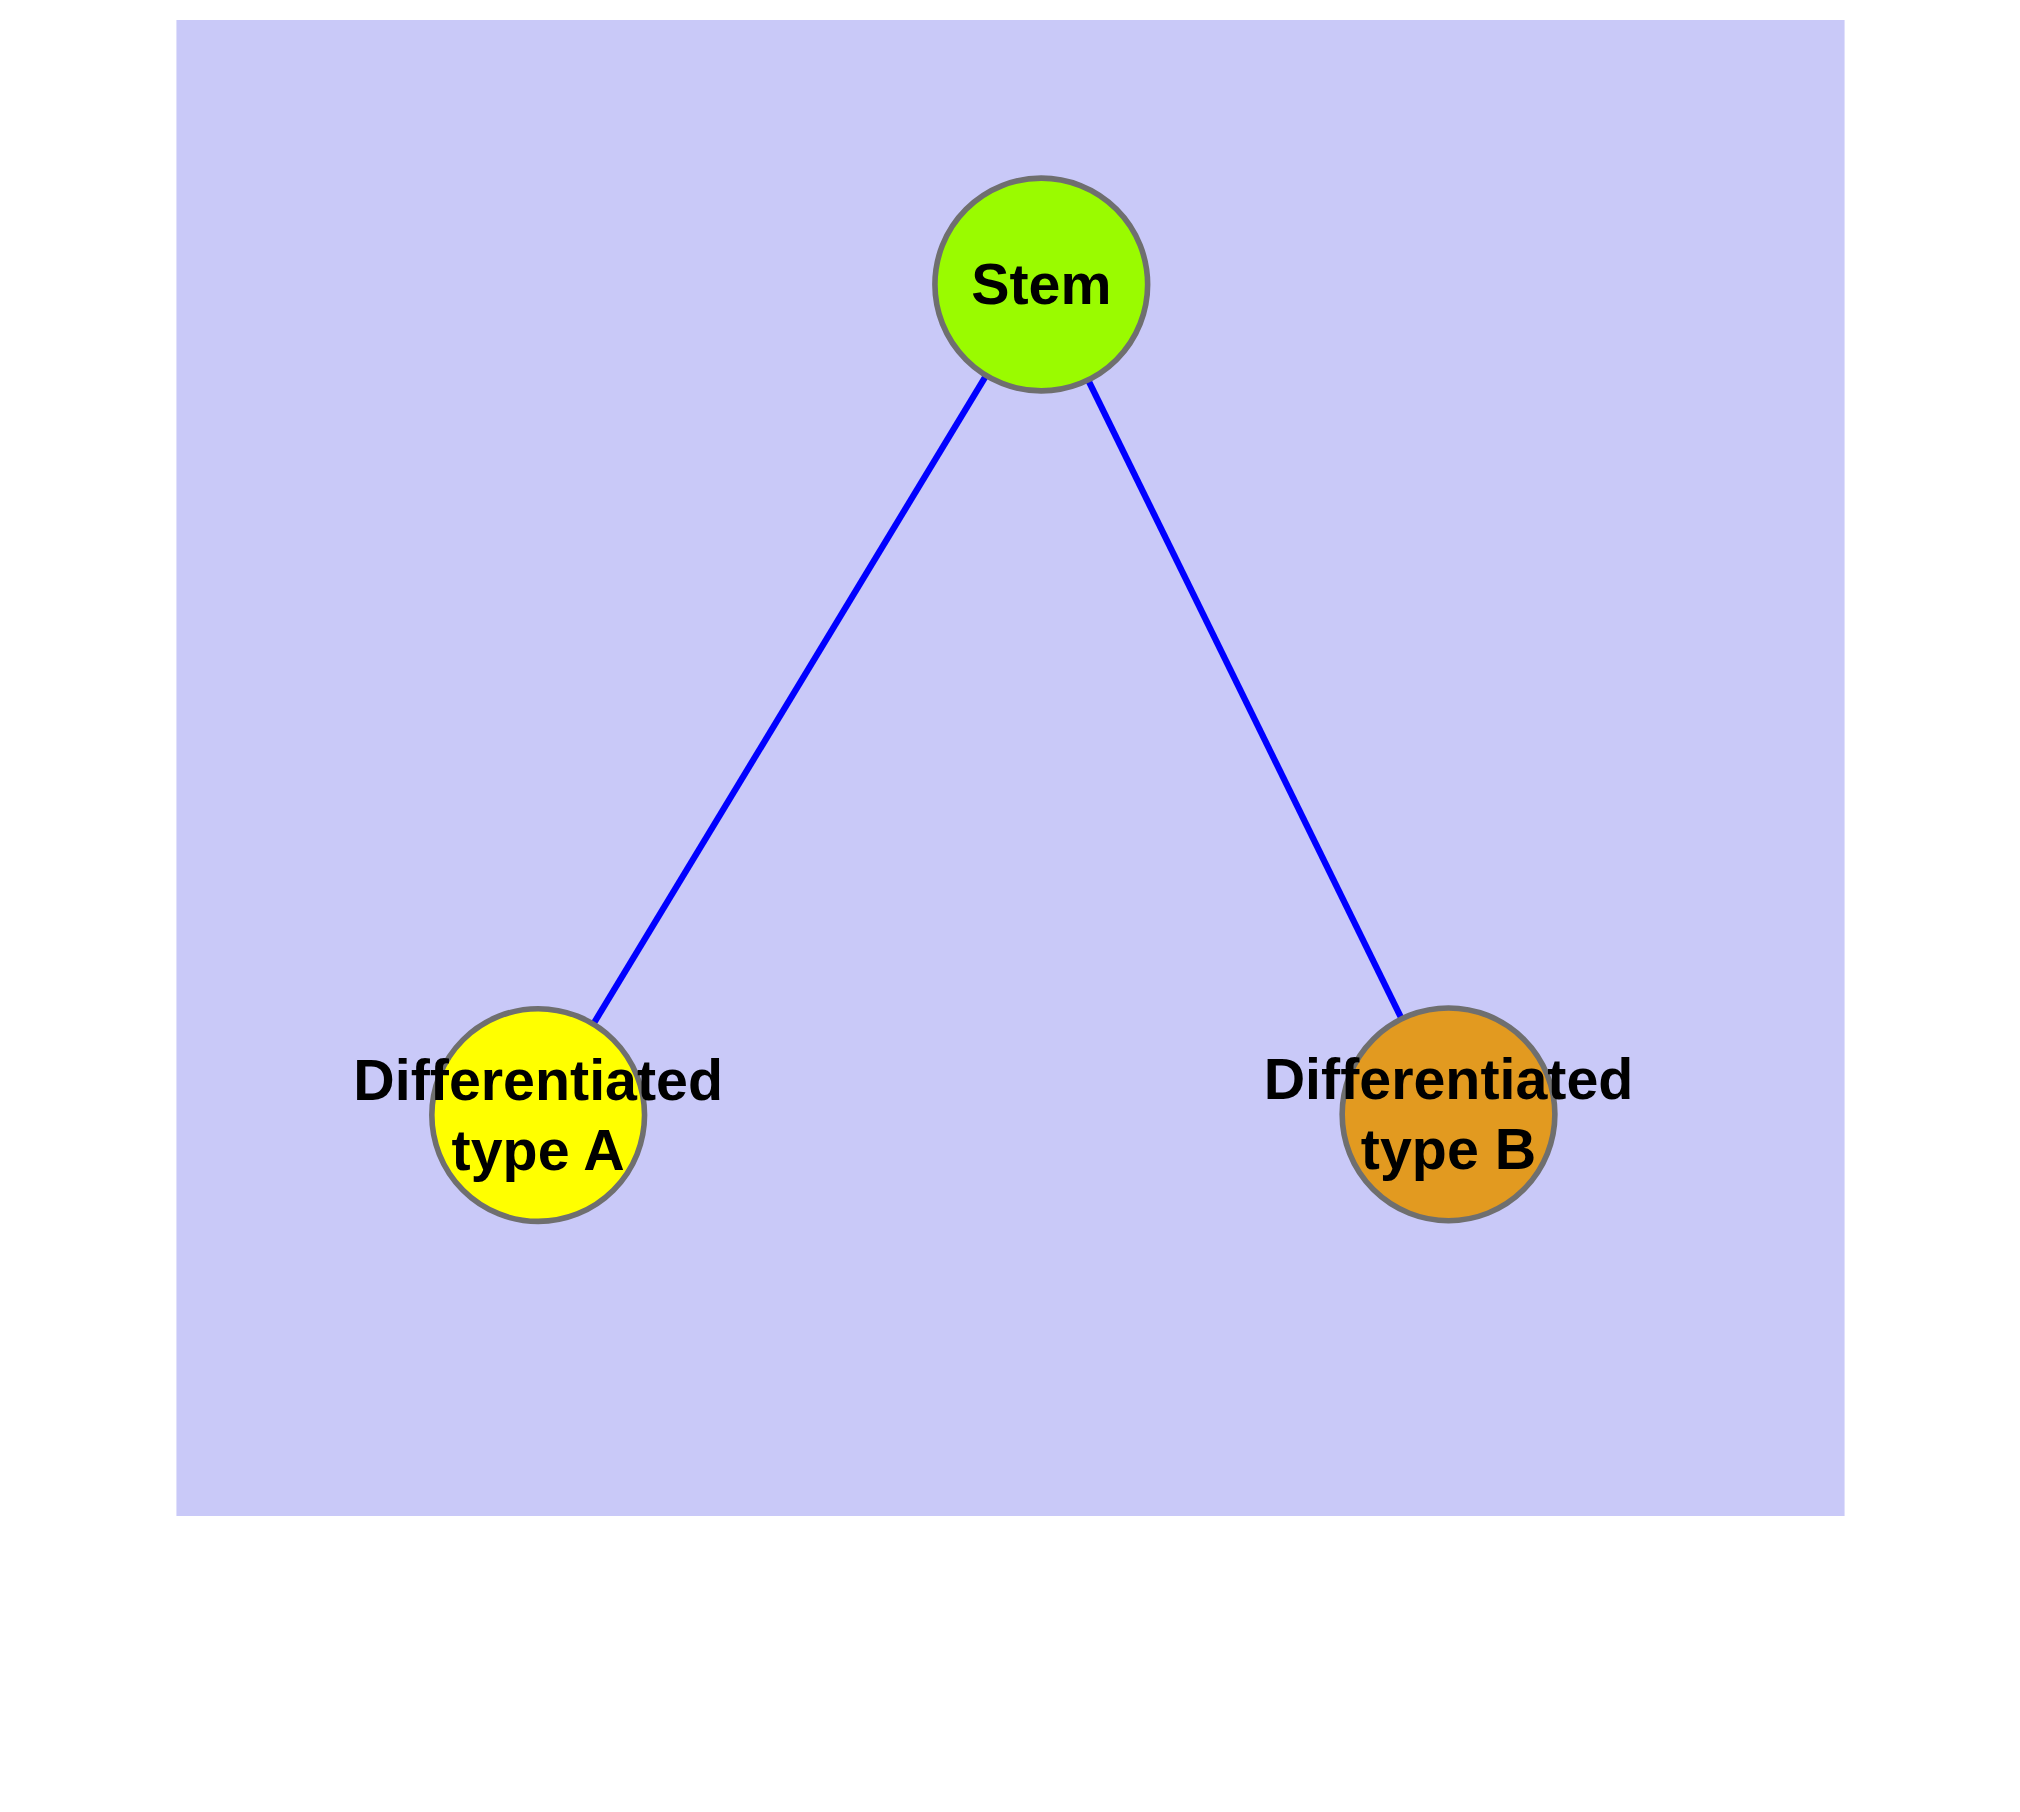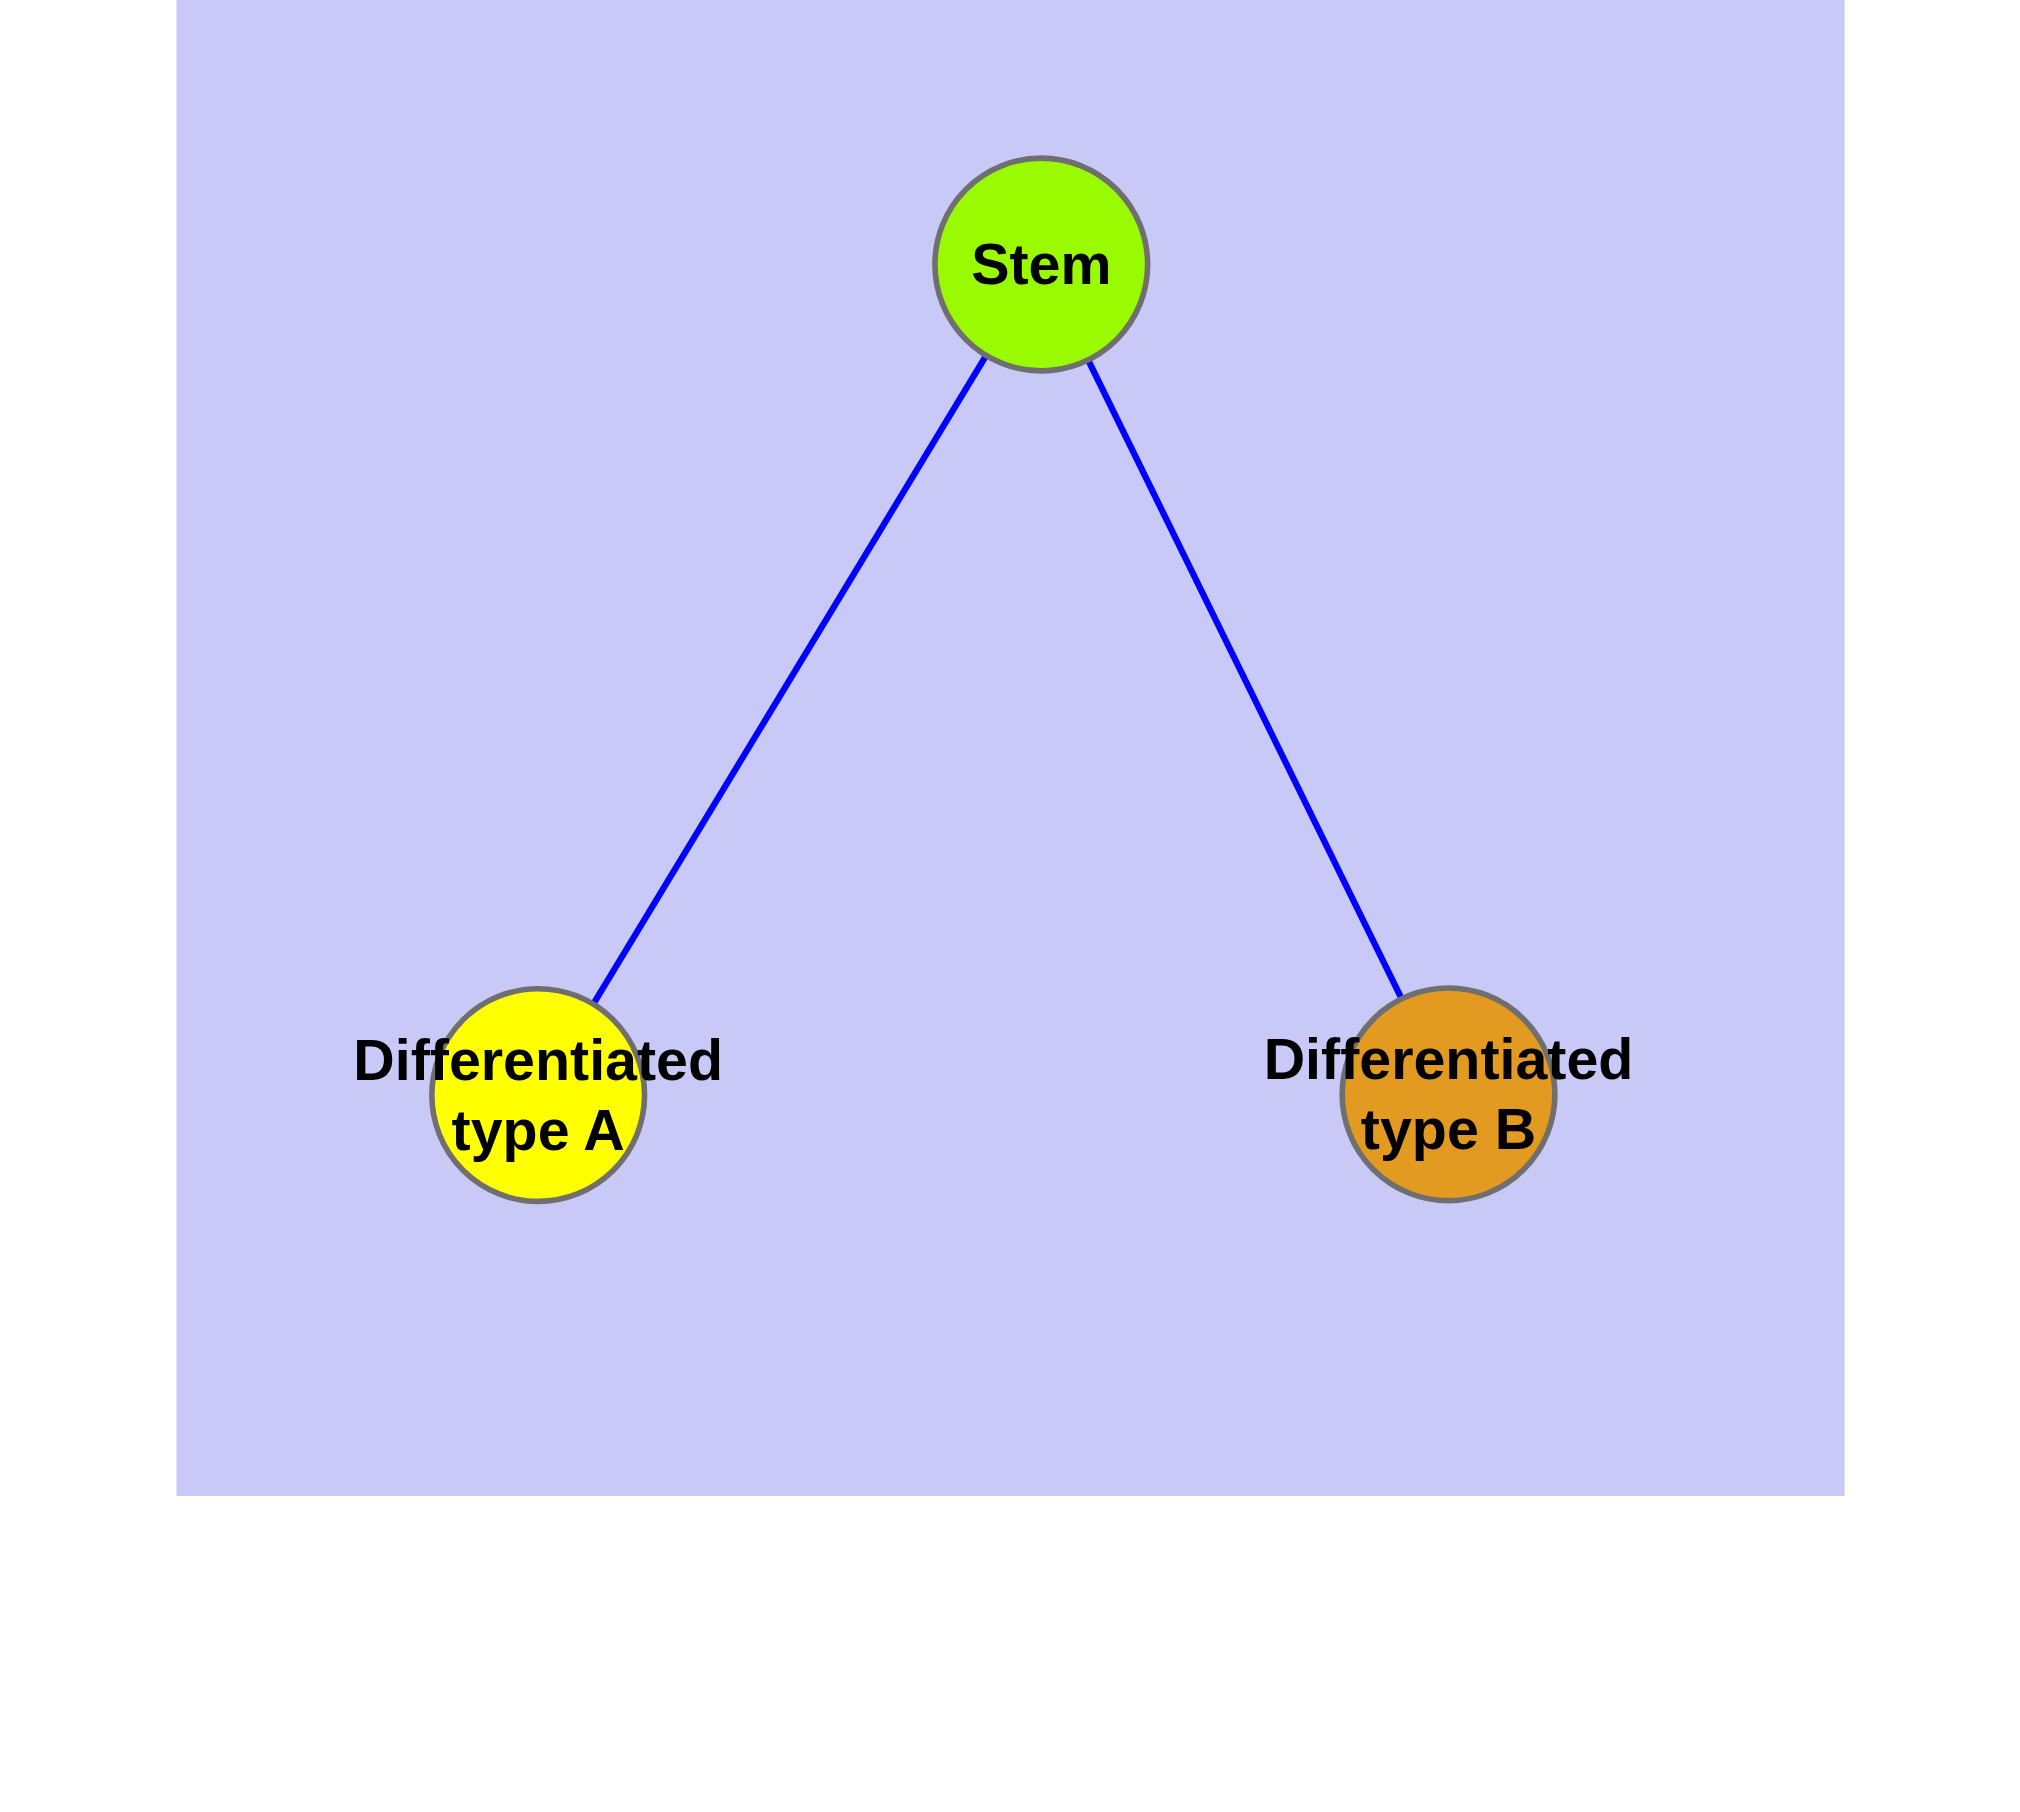--- a/index.html
+++ b/index.html
@@ -5,20 +5,21 @@
   html, body {
     margin: 0;
     padding: 0;
     font-family: "Liberation Sans", "DejaVu Sans", sans-serif;
   }
   .canvas {
     position: relative;
     width: 2021px;
     height: 1496px;
     overflow: hidden;
+    margin-top: 20px;
   }
   svg {
     display: block;
     width: 100%;
     height: 100%;
   }
   text {
     font-family: "Liberation Sans", "DejaVu Sans", sans-serif;
     font-weight: bold;
   }

